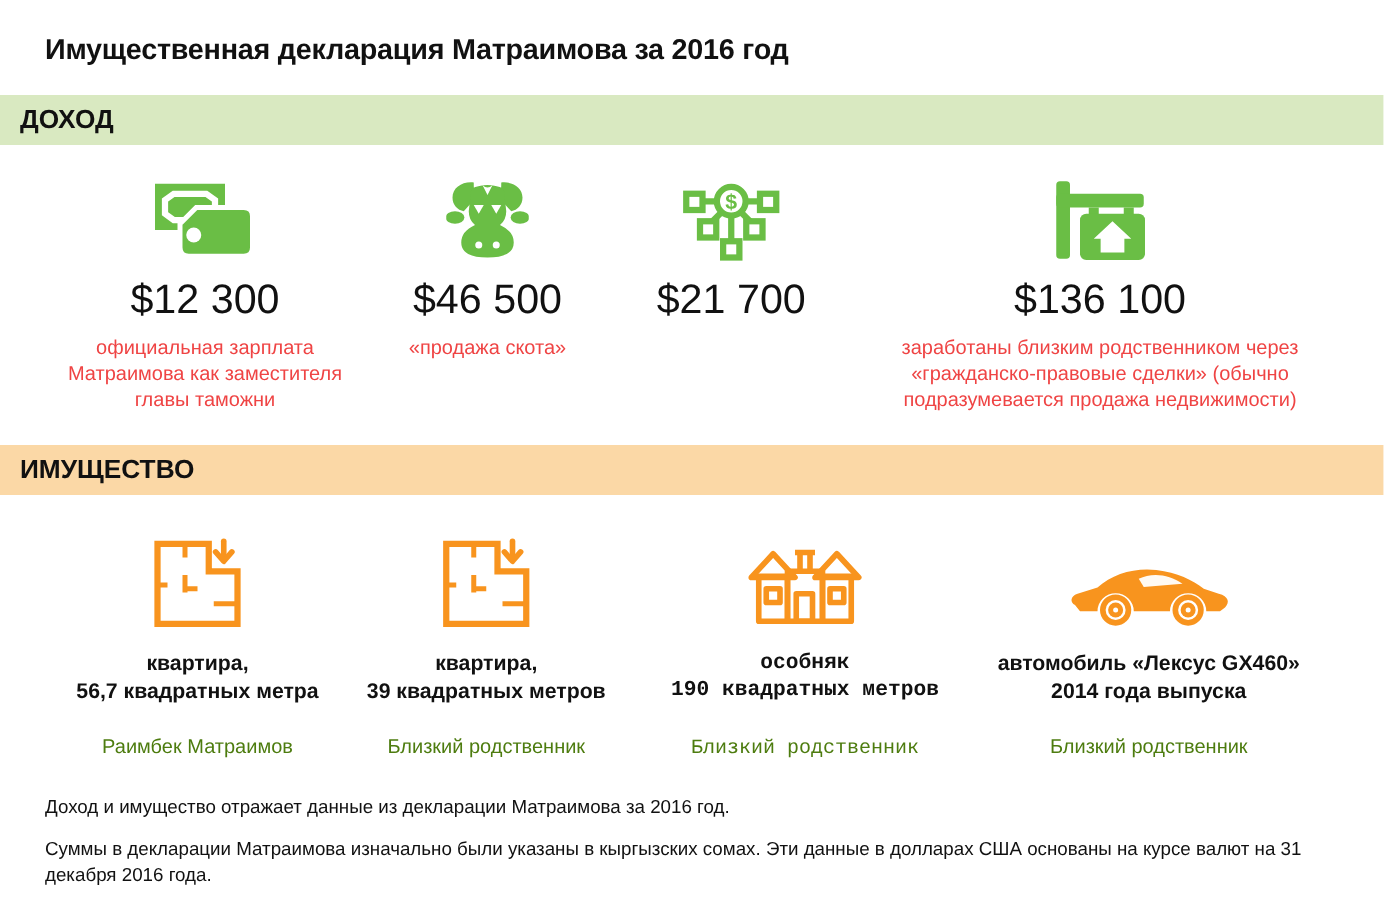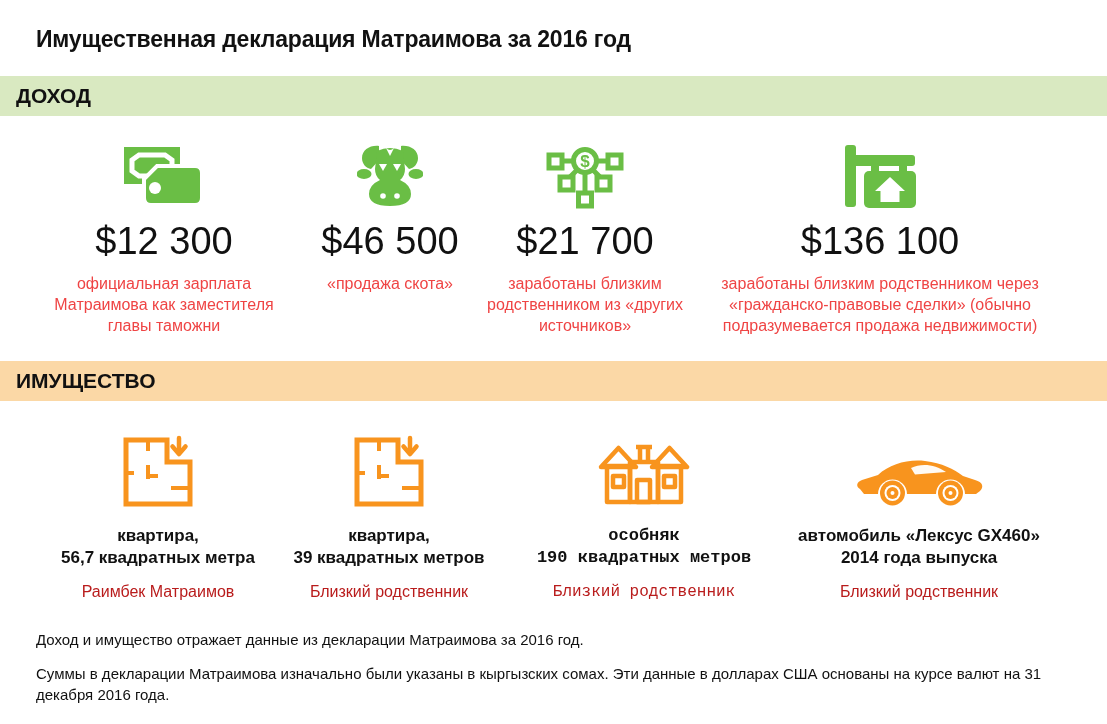--- a/index.html
+++ b/index.html
@@ -34,33 +34,33 @@
   .inc-1{width:180px;margin-left:20px;}
   .inc-2{width:210px;}
   .inc-3{width:380px;}
   .prop-0{width:232px;}
   .prop-1{width:230px;}
   .prop-2{width:280px;font-family:Liberation Mono, monospace;}
   .prop-3{width:270px;}
   .inc-icon{height:68px;display:flex;align-items:center;justify-content:center;}
   .value{
     margin-top:10px;
-    font-size:38px;font-weight:500;color:#111;
+    font-size:33px;font-weight:500;color:#111;
   }
   .desc{
     margin:10px auto 0;
     font-size:16px;line-height:1.32;color:#ef4444;
   }
   .prop-icon{height:80px;display:flex;align-items:flex-end;justify-content:center;}
   .prop-title{
     margin-top:16px;
     font-size:17px;font-weight:700;line-height:1.3;color:#111;
   }
   .prop-title span{display:block;}
-  .prop-owner{margin-top:13px;font-size:16px;color:#b91c1c;}
+  .prop-owner{margin-top:24px;font-size:16px;color:#4d7c0f;}
   .footnotes{margin:28px 36px 0 36px;max-width:1045px;}
   .footnotes p{margin:0;font-size:15px;line-height:1.4;color:#111;}
   .footnotes p + p{margin-top:13px;}
   svg{display:block;}
 </style>
 </head>
 <body>
 
 <div class="page">
 
@@ -119,21 +119,20 @@
             <path d="M16,18 H27.5"></path>
             <path d="M50.5,18 H62"></path>
             <path d="M31,27 L24,34"></path>
             <path d="M47,27 L54,34"></path>
             <path d="M39,29.5 V50"></path>
           </g>
           <text x="39" y="24" text-anchor="middle" font-size="17" font-weight="700" fill="currentColor" font-family="Liberation Sans, sans-serif">$</text>
         </svg>
       </div>
       <div class="value">$21 700</div>
-      <div class="desc">заработаны близким родственником из «других источников»</div>
     </div>
 
     <div class="col inc-3">
       <div class="inc-icon">
         <svg width="76" height="66" viewBox="0 0 76 66" aria-hidden="true" fill="currentColor">
           <rect x="3" y="2" width="11" height="62" rx="3"></rect>
           <rect x="3" y="12" width="70" height="11" rx="3"></rect>
           <rect x="29" y="23" width="8" height="8"></rect>
           <rect x="57" y="23" width="8" height="8"></rect>
           <rect x="22" y="28" width="52" height="37" rx="5"></rect>

